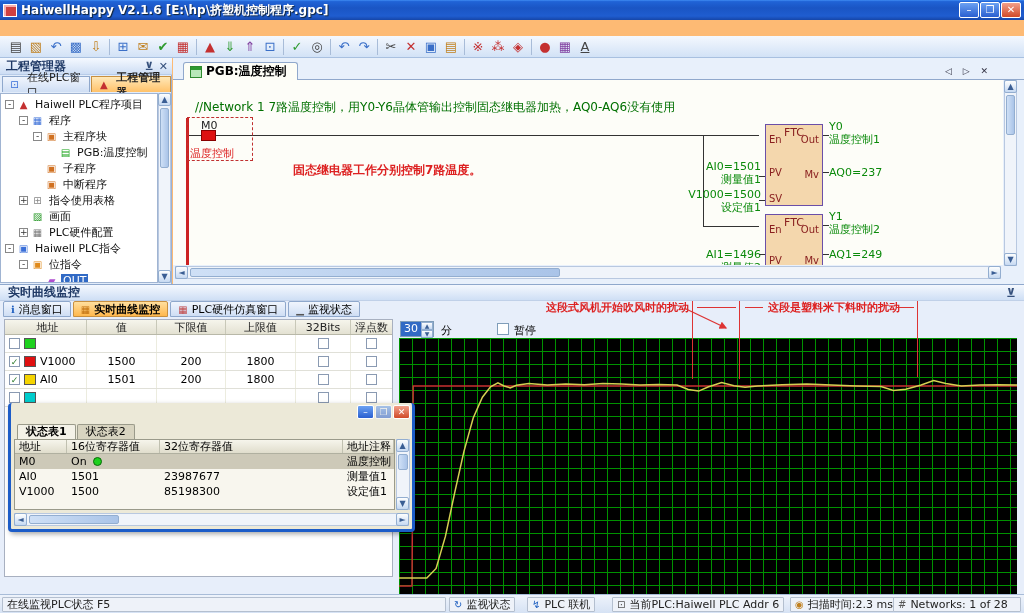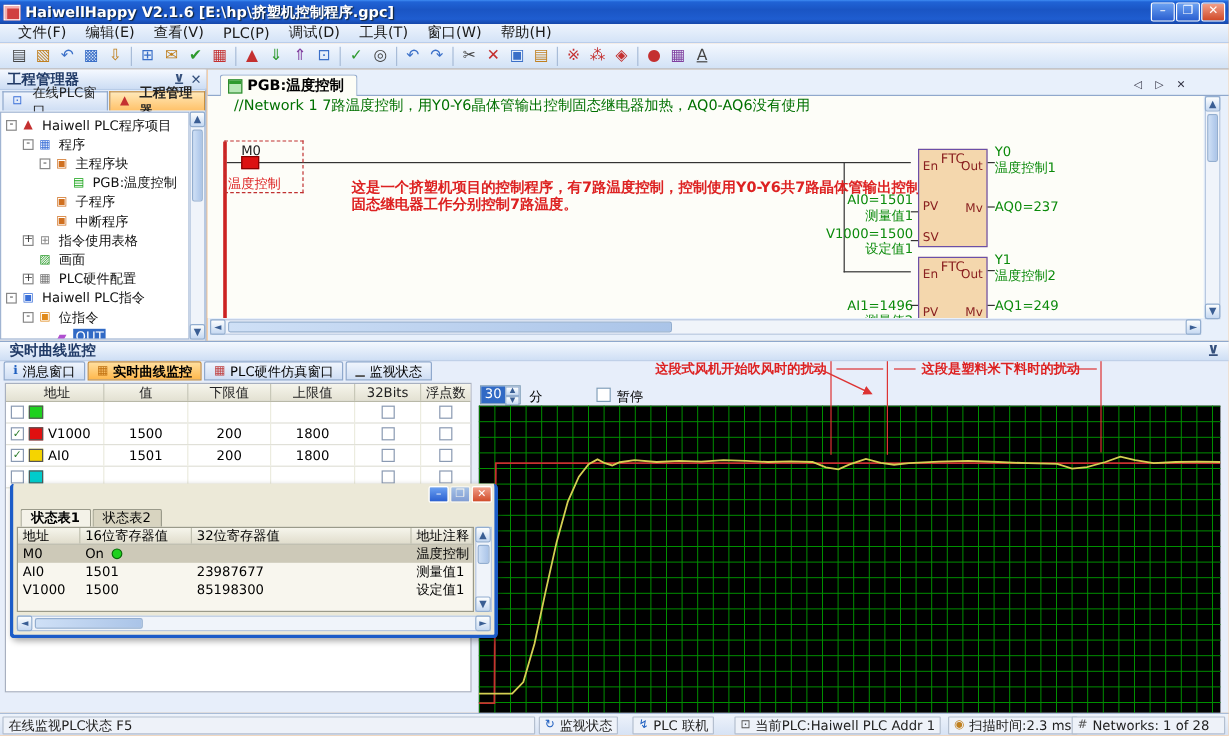--- a/index.html
+++ b/index.html
@@ -61,21 +61,21 @@
   
   .editor { left:173px; top:58px; width:851px; height:226px; background:#e8f0fb; }
   .edtabs { position:absolute; left:0; top:2px; width:851px; height:20px; border-bottom:1px solid #90a8cc; }
   .edtab { position:absolute; left:10px; top:2px; height:18px; padding:0 10px 0 6px; background:#fdfdf6;
     border:1px solid #90a8cc; border-bottom:none; border-radius:3px 3px 0 0; display:flex; align-items:center;
     gap:4px; font-weight:bold; font-size:12px; }
   .edtab .pgico { width:12px; height:12px; background:#b8e8b8; border:1px solid #2e8a2e; box-shadow:inset 0 3px 0 #2e9a2e; }
   .ednav { position:absolute; right:32px; top:6px; color:#334; font-size:9px; letter-spacing:4px; }
   .edcanvas { position:absolute; left:0; top:22px; width:830px; height:185px; background:#fdfdf8; overflow:hidden; }
   .rail { position:absolute; left:13px; top:38px; width:3px; height:150px; background:#cc2222; }
-  .ladcomment { position:absolute; left:22px; top:0; color:#007000; font-size:12px; white-space:nowrap; }
+  .ladcomment { position:absolute; left:22px; top:19px; color:#007000; font-size:12px; white-space:nowrap; }
   .wire { position:absolute; background:#333; }
   .contactbox { position:absolute; left:14px; top:37px; width:66px; height:44px; border:1px dashed #c03030; }
   .caddr { position:absolute; left:28px; top:39px; color:#222; font-size:11px; }
   .csquare { position:absolute; left:28px; top:50px; width:15px; height:11px; background:#dd1111; border:1px solid #880000; }
   .cnote { position:absolute; left:17px; top:66px; color:#dd2222; font-size:11px; }
   .rednote { position:absolute; color:#dd2222; font-size:12px; font-weight:bold; white-space:nowrap; }
   .ftc { position:absolute; width:58px; background:#f4d7ad; border:1px solid #6b4fa8; }
   .ftc .ftitle { text-align:center; color:#8a2020; font-weight:normal; font-size:11px; margin-top:1px; }
   .pin { position:absolute; color:#8a2020; font-size:10px; }
   .glabel { position:absolute; color:#0a8a0a; font-size:11px; white-space:nowrap; }
@@ -160,30 +160,20 @@
   <div class="abs titlebar">
     <span class="appicon"></span>
     <span class="ttext">HaiwellHappy V2.1.6 [E:\hp\挤塑机控制程序.gpc]</span>
     <span class="winbtns">
       <span class="winbtn">–</span>
       <span class="winbtn">❐</span>
       <span class="winbtn close">✕</span>
     </span>
   </div>
 
-  <div class="abs menubar">
-    <span class="mitem">文件(F)</span>
-    <span class="mitem">编辑(E)</span>
-    <span class="mitem">查看(V)</span>
-    <span class="mitem">PLC(P)</span>
-    <span class="mitem">调试(D)</span>
-    <span class="mitem">工具(T)</span>
-    <span class="mitem">窗口(W)</span>
-    <span class="mitem">帮助(H)</span>
-  </div>
 
   <div class="abs toolbar">
     <span class="tbtn tb-dark">▤</span>
     <span class="tbtn tb-amber">▧</span>
     <span class="tbtn">↶</span>
     <span class="tbtn">▩</span>
     <span class="tbtn tb-amber">⇩</span>
     <span class="tsep"></span>
     <span class="tbtn">⊞</span>
     <span class="tbtn tb-amber">✉</span>
@@ -314,21 +304,20 @@
     <div class="edcanvas">
       <div class="ladcomment">//Network 1  7路温度控制，用Y0-Y6晶体管输出控制固态继电器加热，AQ0-AQ6没有使用</div>
       <div class="rail"></div>
       <div class="wire" style="left:16px;top:55px;width:570px;height:1px"></div>
       <div class="wire" style="left:530px;top:55px;width:1px;height:92px"></div>
       <div class="wire" style="left:530px;top:146px;width:56px;height:1px"></div>
       <div class="contactbox"></div>
       <div class="caddr">M0</div>
       <div class="csquare"></div>
       <div class="cnote">温度控制</div>
-      <div class="rednote" style="left:120px;top:68px">这是一个挤塑机项目的控制程序，有7路温度控制，控制使用Y0-Y6共7路晶体管输出控制</div>
       <div class="rednote" style="left:120px;top:82px">固态继电器工作分别控制7路温度。</div>
 
       <div class="ftc" style="left:592px;top:44px;height:82px">
         <div class="ftitle">FTC</div>
         <span class="pin" style="left:3px;top:9px">En</span>
         <span class="pin" style="left:3px;top:42px">PV</span>
         <span class="pin" style="left:3px;top:68px">SV</span>
         <span class="pin" style="right:3px;top:9px">Out</span>
         <span class="pin" style="right:3px;top:44px">Mv</span>
       </div>
@@ -565,21 +554,21 @@
     <div class="sseg" style="left:449px">
       <span class="sico" style="color:#2060c0">↻</span>
       <span>监视状态</span>
     </div>
     <div class="sseg" style="left:527px">
       <span class="sico" style="color:#2060c0">↯</span>
       <span>PLC 联机</span>
     </div>
     <div class="sseg" style="left:612px">
       <span class="sico" style="color:#555">⊡</span>
-      <span>当前PLC:Haiwell PLC Addr 1</span>
+      <span>当前PLC:Haiwell PLC Addr 6</span>
     </div>
     <div class="sseg" style="left:790px">
       <span class="sico" style="color:#c08020">◉</span>
       <span>扫描时间:2.3 ms</span>
     </div>
     <div class="sseg" style="left:893px;width:128px">
       <span class="sico" style="color:#555">#</span>
       <span>Networks: 1 of 28</span>
     </div>
   </div>

